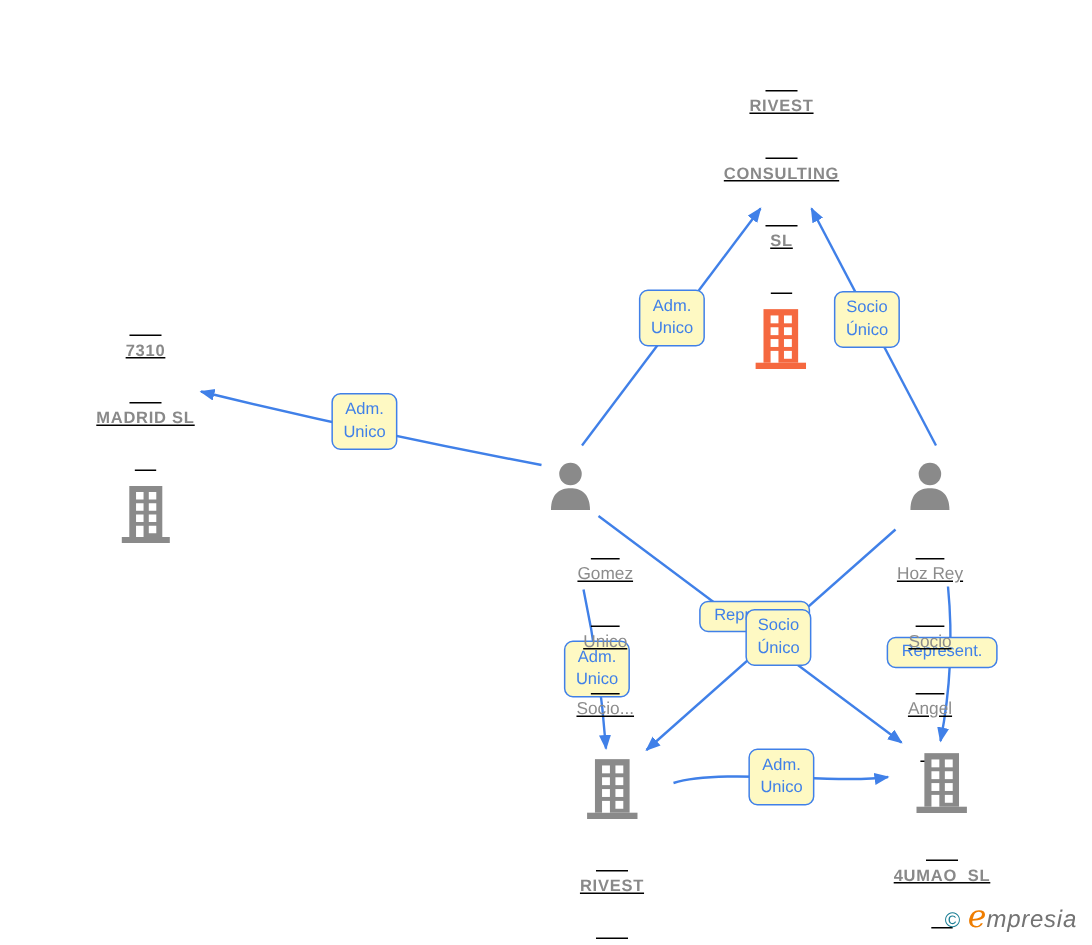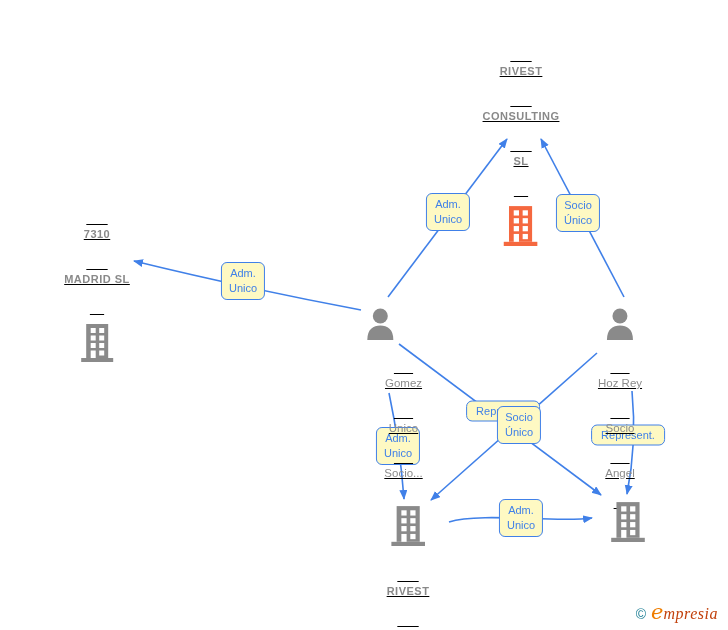--- a/index.html
+++ b/index.html
@@ -25,21 +25,21 @@
     color:#4080e8;font-size:11px;line-height:15px;text-align:center;z-index:2;
     white-space:nowrap;
   }
   .two-line{padding:3px 7px;}
   .one-line{padding:2px 9px;}
   .under{z-index:1;}
   .over{z-index:2;}
   #footer{position:absolute;right:10px;bottom:7px;z-index:4;cursor:pointer;display:flex;align-items:baseline;}
   #footer .copy{color:#1d7f95;font-size:14px;margin-right:5px;}
   #footer .brand-e{color:#ef7d00;font-family:"DejaVu Serif",serif;font-style:italic;font-size:21px;line-height:20px;}
-  #footer .brand-rest{color:#c2410c;font-family:Liberation Serif, serif;font-style:italic;font-size:16px;letter-spacing:.5px;}
+  #footer .brand-rest{color:#737373;font-family:Liberation Sans, sans-serif;font-style:italic;font-size:16px;letter-spacing:.5px;}
 </style>
 </head>
 <body>
 
 <div id="canvas">
 
   <svg id="edges" width="728" height="630" viewBox="0 0 728 630">
     <defs>
       <marker id="ah" markerWidth="12" markerHeight="10" refX="9" refY="4" orient="auto" markerUnits="userSpaceOnUse">
         <path d="M0,0 L10,4 L0,8 Z" fill="#4080e8"></path>
@@ -143,20 +143,23 @@
       <rect class="b" x="7" y="2" width="22" height="34"></rect>
       <rect class="w" x="11.5" y="6" width="5" height="5"></rect>
         <rect class="w" x="20" y="6" width="5" height="5"></rect>
       <rect class="w" x="11.5" y="13.5" width="5" height="5"></rect>
         <rect class="w" x="20" y="13.5" width="5" height="5"></rect>
       <rect class="w" x="11.5" y="21" width="5" height="5"></rect>
         <rect class="w" x="20" y="21" width="5" height="5"></rect>
       <rect class="w" x="11.5" y="28.5" width="5" height="7.5"></rect>
         <rect class="w" x="20" y="28.5" width="5" height="5"></rect>
     </svg>
+    <div class="nlines" style="margin-top:5px;">
+      <div>4UMAO  SL</div>
+    </div>
   </div>
 
   <div class="edge-label two-line" style="left:448px;top:212px;">
     <div>Adm.</div>
     <div>Unico</div>
   </div>
 
   <div class="edge-label two-line" style="left:578px;top:213px;">
     <div>Socio</div>
     <div>Único</div>

